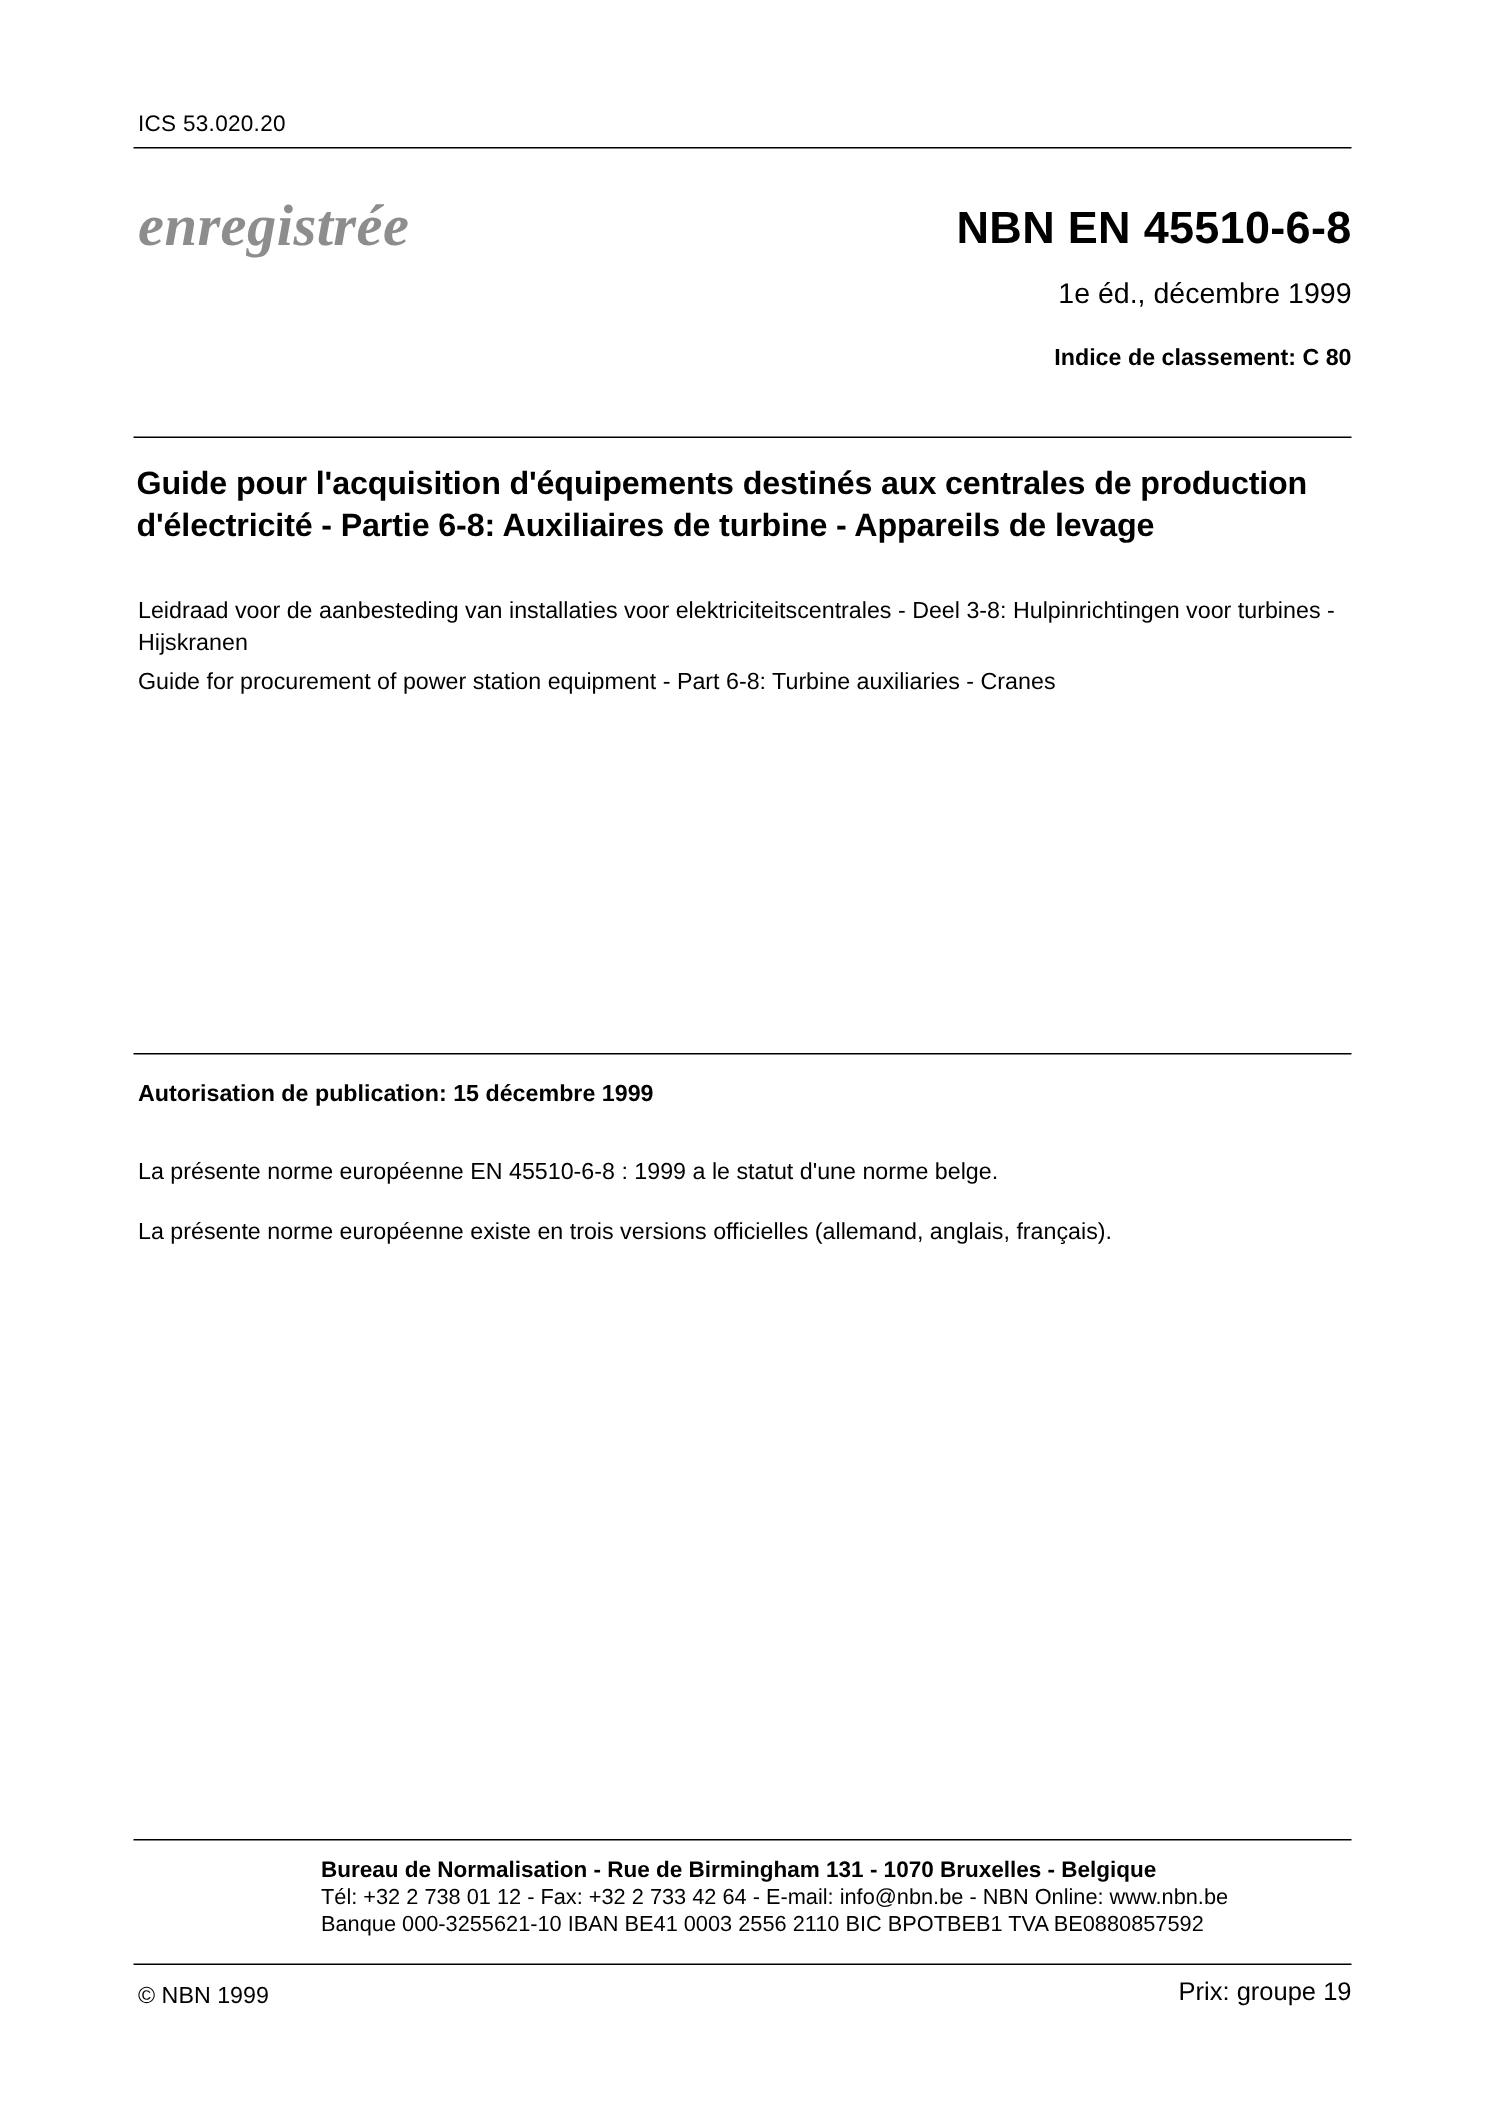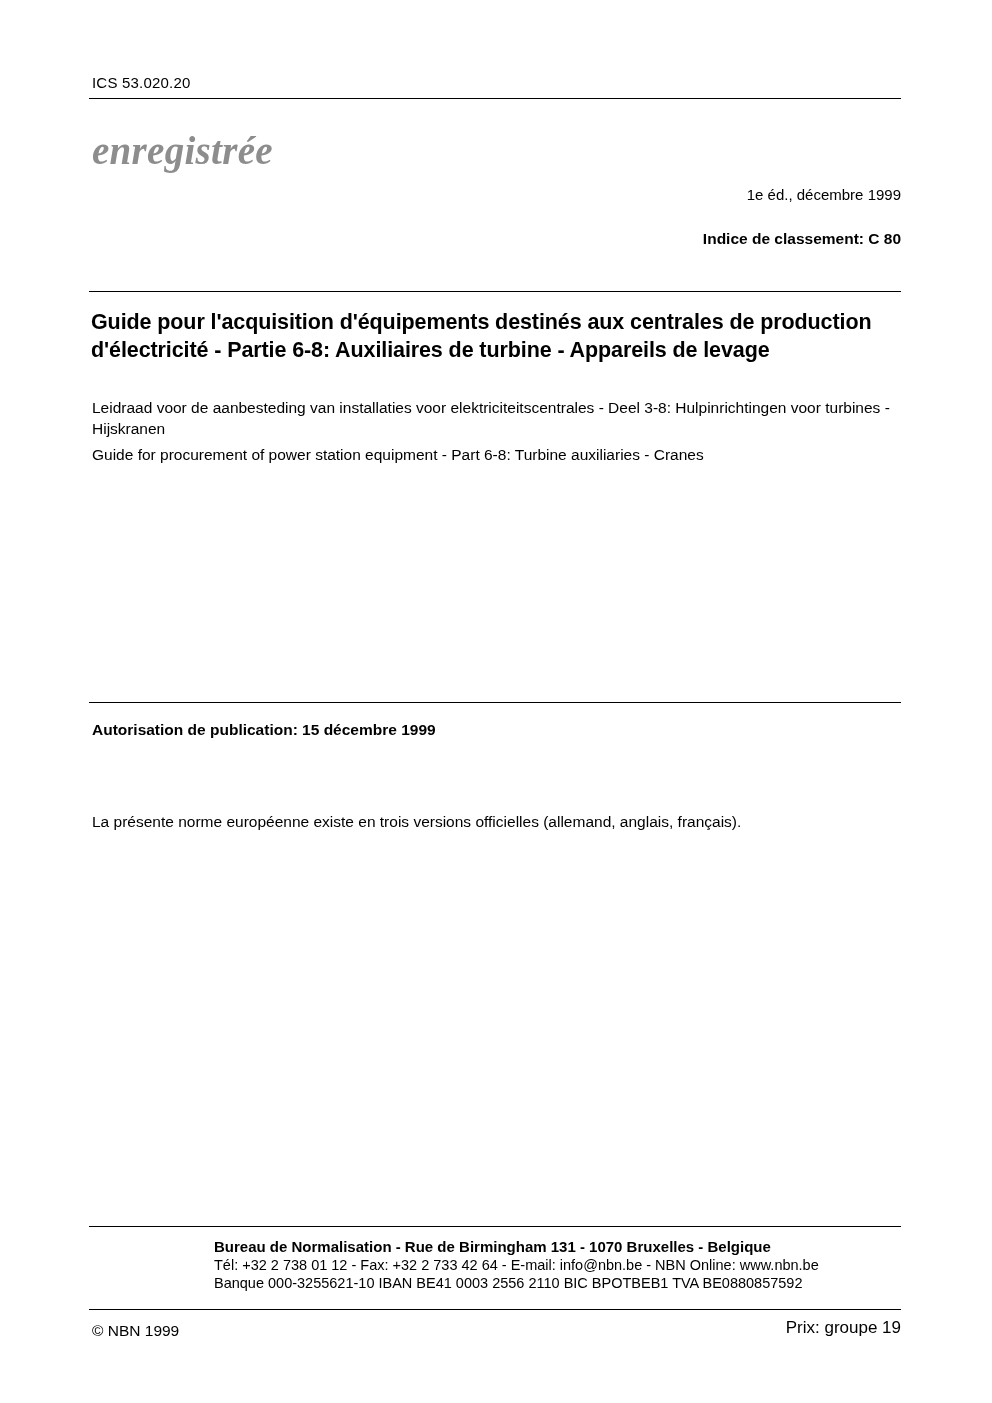--- a/index.html
+++ b/index.html
@@ -73,21 +73,21 @@
     text-align: right;
     font-size: 30px;
     font-weight: bold;
     letter-spacing: 0.2px;
   }
   .std-edition {
     position: absolute;
     top: 186px;
     right: 0;
     text-align: right;
-    font-size: 15px;
+    font-size: 19px;
   }
   .std-indice {
     position: absolute;
     top: 230px;
     right: 0;
     text-align: right;
     font-size: 15.5px;
     font-weight: bold;
   }
 
@@ -195,32 +195,34 @@
 <div class="page">
   <div class="content">
 
     <div class="ics">ICS  53.020.20</div>
     <div class="rule rule-top"></div>
 
     <div class="masthead">
       <div>enregistrée</div>
     </div>
 
+    <div class="std-number">NBN EN 45510-6-8</div>
     <div class="std-edition">1e éd., décembre 1999</div>
     <div class="std-indice">Indice de classement: C 80</div>
 
     <div class="rule rule-second"></div>
 
     <div class="title-fr">Guide pour l'acquisition d'équipements destinés aux centrales de production d'électricité - Partie 6-8: Auxiliaires de turbine - Appareils de levage</div>
     <div class="title-nl">Leidraad voor de aanbesteding van installaties voor elektriciteitscentrales - Deel 3-8: Hulpinrichtingen voor turbines - Hijskranen</div>
     <div class="title-en">Guide for procurement of power station equipment - Part 6-8: Turbine auxiliaries - Cranes</div>
 
     <div class="rule rule-third"></div>
 
     <div class="authorisation">Autorisation de publication: 15 décembre 1999</div>
+    <div class="statement-1">La présente norme européenne EN 45510-6-8 : 1999 a le statut d'une norme belge.</div>
     <div class="statement-2">La présente norme européenne existe en trois versions officielles (allemand, anglais, français).</div>
 
     <div class="rule rule-footer"></div>
 
 
     <div class="footer-lines">
       <div class="footer-line-1">Bureau de Normalisation  -  Rue de Birmingham 131  -  1070 Bruxelles  -  Belgique</div>
       <div class="footer-line-2">Tél: +32 2 738 01 12   -   Fax: +32 2 733 42 64   -   E-mail: info@nbn.be   -   NBN Online: www.nbn.be</div>
       <div class="footer-line-3">Banque 000-3255621-10     IBAN  BE41 0003 2556 2110     BIC  BPOTBEB1     TVA  BE0880857592</div>
     </div>

